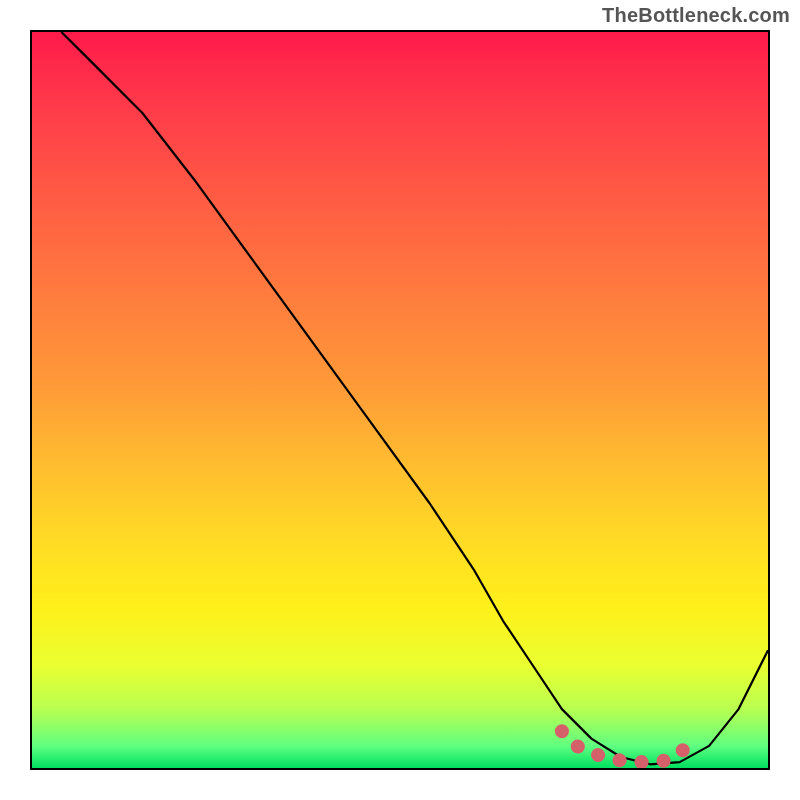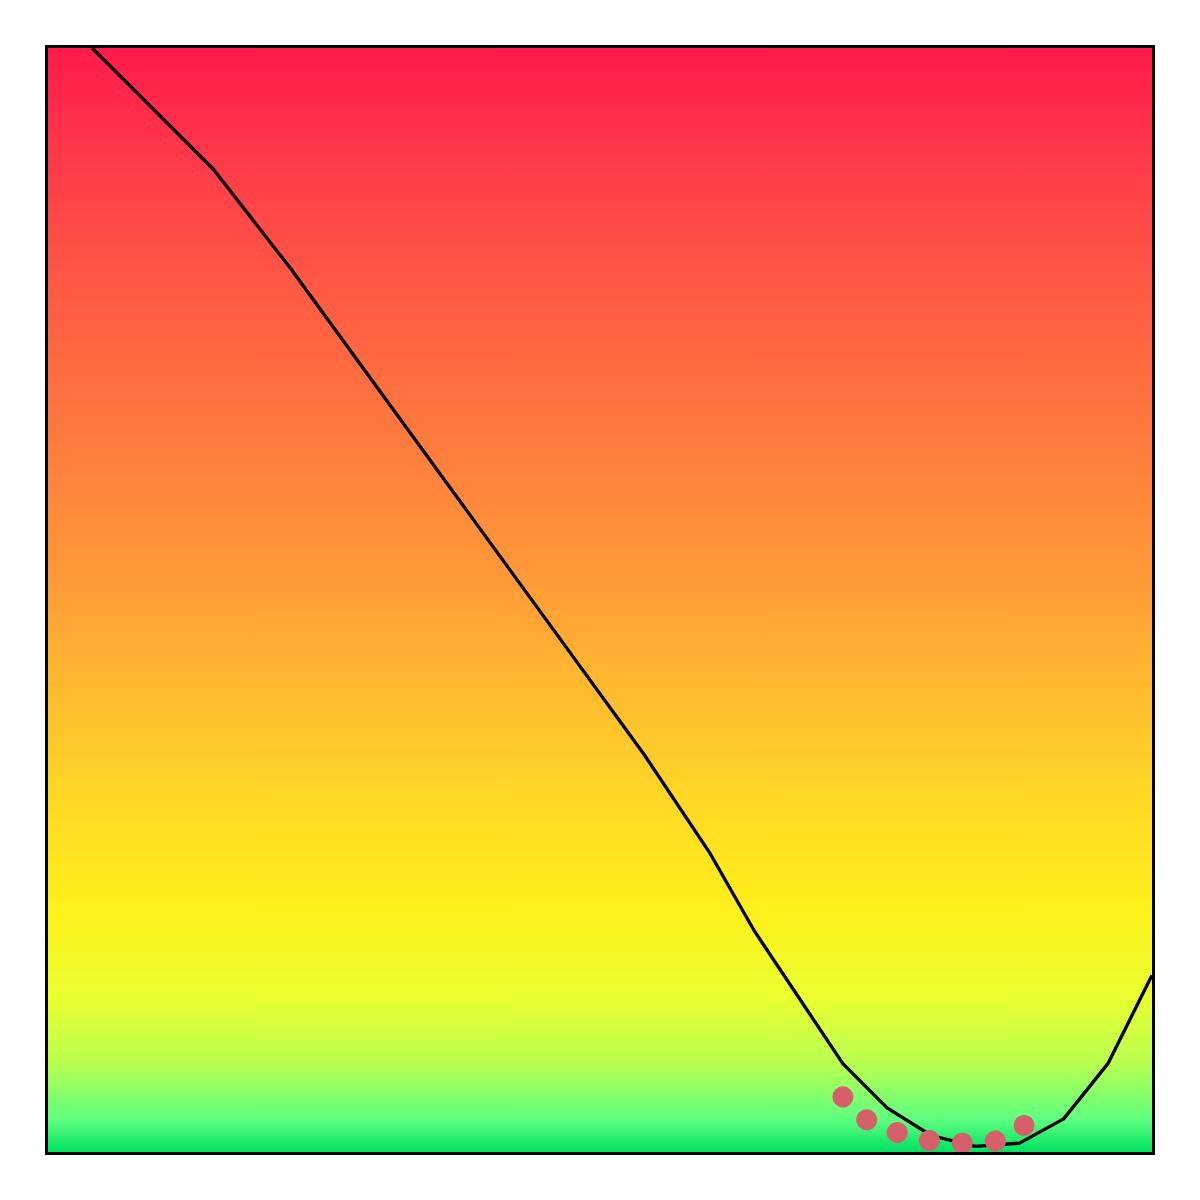--- a/index.html
+++ b/index.html
@@ -76,20 +76,21 @@
     stroke: #d6606a;
     stroke-width: 14;
     stroke-linecap: round;
     stroke-dasharray: 0.1 22;
   }
 </style>
 </head>
 <body>
 
 <div class="container">
+  <div class="watermark">TheBottleneck.com</div>
 
   <div class="plot-frame">
     <div class="gradient-bg"></div>
     <svg class="overlay" viewBox="0 0 736 736" preserveAspectRatio="none">
       <path class="curve" d="M29.4 0.0 L58.9 29.4 L110.4 81.0 L161.9 147.2 L220.8 228.2 L279.7 309.1 L338.6 390.1 L397.4 471.0 L441.6 537.3 L471.0 588.8 L500.5 633.0 L529.9 677.1 L559.4 706.6 L588.8 725.0 L618.2 732.3 L647.7 730.1 L677.1 713.9 L706.6 677.1 L736.0 618.2"></path>
       <g class="dots">
         <path d="M529.9 699.2 L544.6 713.9 L559.4 721.3 L574.1 725.0 L588.8 728.6 L603.5 730.1 L618.2 730.1 L633.0 728.6 L647.7 721.3 L662.4 706.6"></path>
       </g>
     </svg>
   </div>

